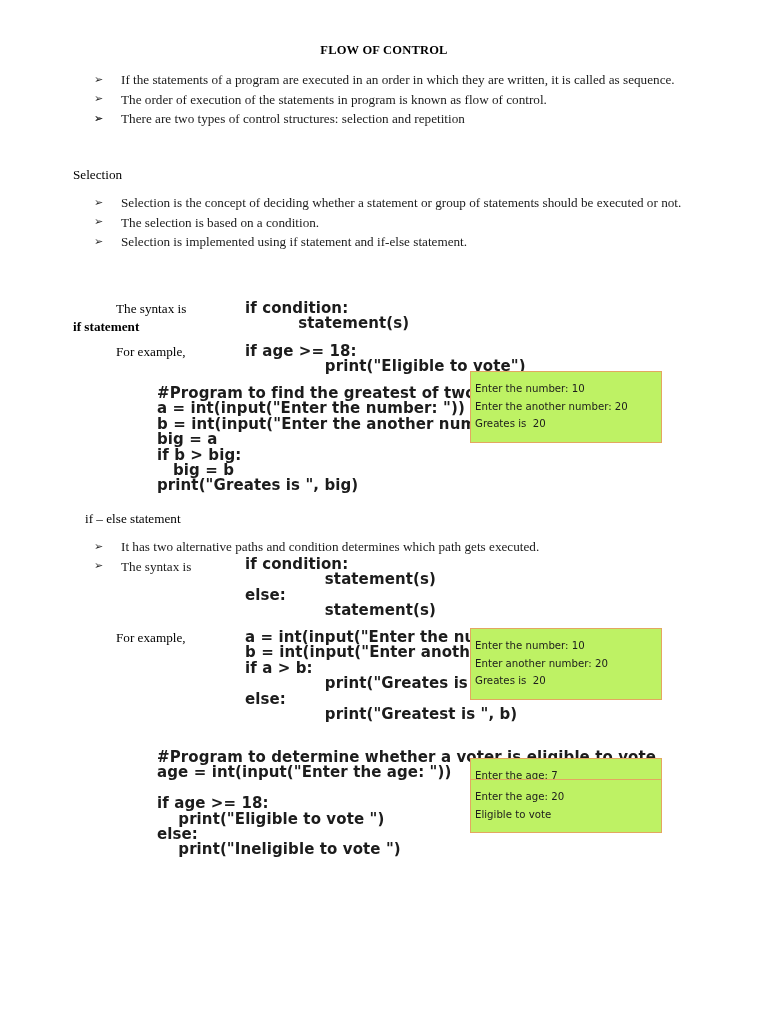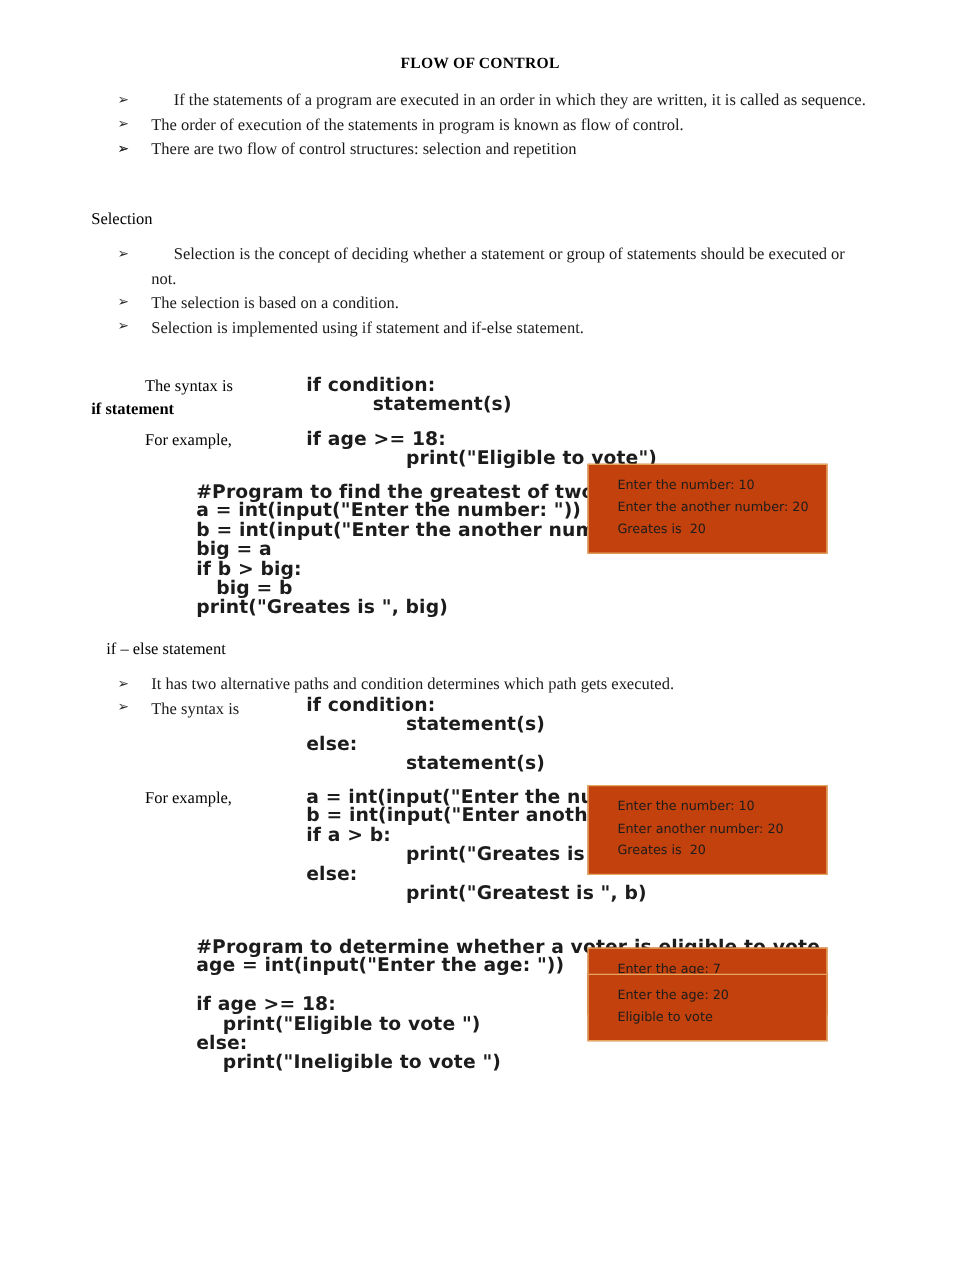--- a/index.html
+++ b/index.html
@@ -56,38 +56,38 @@
   }
   .blist li .bullet {
     position: absolute;
     left: 0;
     top: -0.5px;
     font-family: "DejaVu Sans", sans-serif;
     font-size: 11px;
     line-height: 19.6px;
     color: #2a2a2a;
   }
-  .just { text-align: justify; text-justify: inter-word; margin-left: 18px; }
+  .just { text-align: justify; text-justify: inter-word; }
 
   
   .code {
     font-family: "DejaVu Sans", sans-serif;
     font-size: 15px;
     line-height: 15.4px;
     color: #1c1c1c;
     white-space: pre;
     letter-spacing: 0.1px;
     font-weight: bold;
   }
 
   
   .outbox {
     border: 1.3px solid #E3A760;
-    background: #c2410c;
-    padding: 8px 11px 9px 23px;
+    background: #bef264;
+    padding: 8px 11px 9px 4px;
   }
   .outbox div {
     font-family: "DejaVu Sans", sans-serif;
     font-size: 10.2px;
     line-height: 17.5px;
     color: #1c1c1c;
     white-space: pre;
   }
   .lbl {
     font-family: "Liberation Serif", serif;
@@ -109,21 +109,21 @@
     </li>
     <li>
       <span class="bullet">➢</span>
       <span>The order of execution of the statements in program is known as flow of control.</span>
     </li>
     <li>
       <span class="bullet">➢</span>
     </li>
     <li>
       <span class="bullet">➢</span>
-      <span>There are two flow of control structures: selection and repetition</span>
+      <span>There are two types of control structures: selection and repetition</span>
     </li>
   </ul>
 
   <div class="abs heading" style="left:73px; top:165px;">Selection</div>
 
   <ul class="abs blist prose" style="left:94px; top:193px; width:600px;">
     <li>
       <span class="bullet">➢</span>
       <span class="just">Selection is the concept of deciding whether a statement or group of statements should be executed or not.</span>
     </li>

